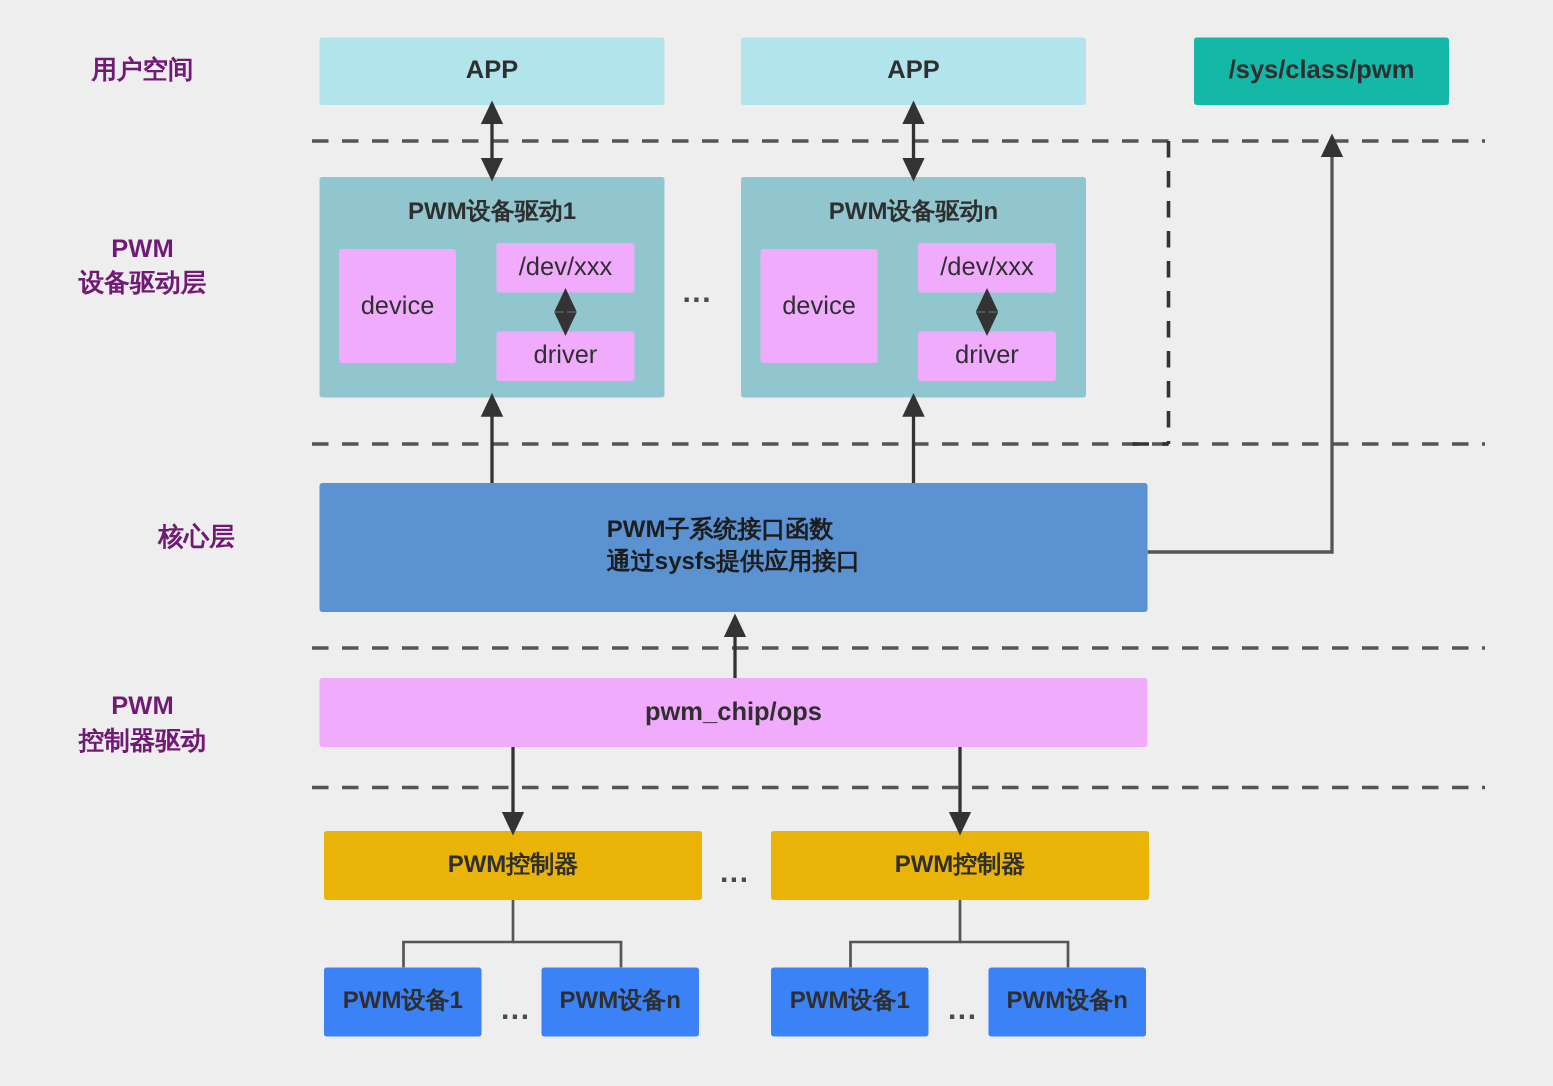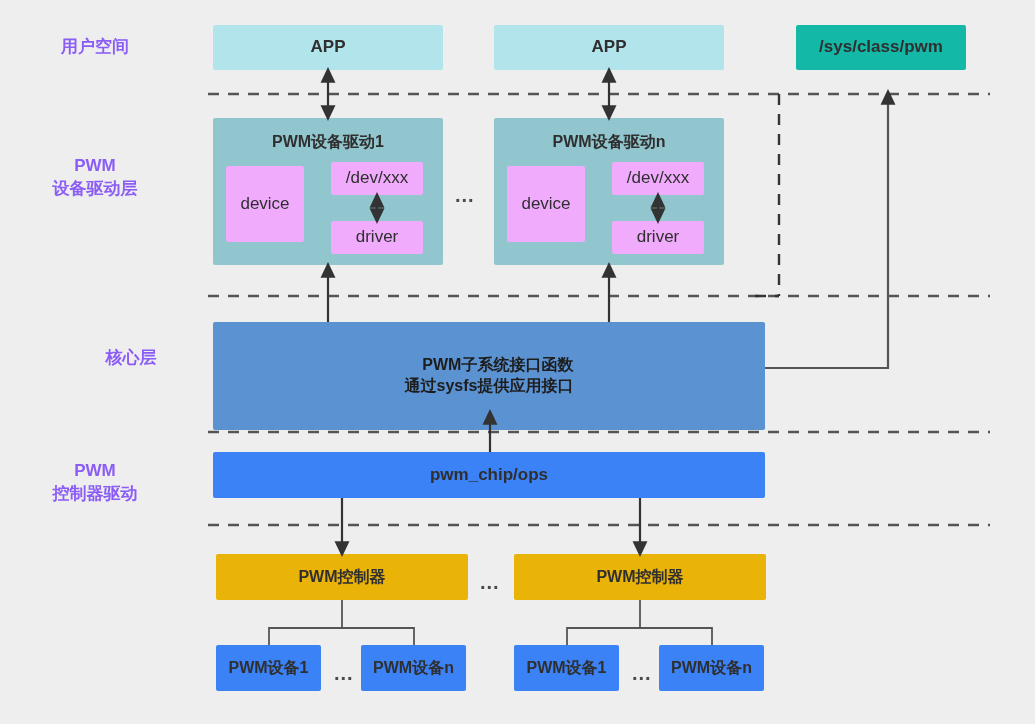--- a/index.html
+++ b/index.html
@@ -10,46 +10,46 @@
   #canvas {
     position: relative;
     width: 1035px;
     height: 724px;
     background: #eeeeee;
     font-family: "Liberation Sans", "DejaVu Sans", sans-serif;
     overflow: hidden;
   }
   .layer-label {
     position: absolute;
-    color: #8b5cf6;
+    color: #701a75;
     font-size: 17px;
     font-weight: 700;
     text-align: center;
     line-height: 1.35;
     white-space: pre-line;
   }
   .box {
     position: absolute;
     box-sizing: border-box;
     display: flex;
     align-items: center;
     justify-content: center;
-    text-align: right;
+    text-align: left;
     color: #2f2f2f;
     font-weight: 700;
     line-height: 1.3;
     border-radius: 2px;
     white-space: pre-line;
   }
   .app-box      { background: #b2e4ec; font-size: 17px; }
   .sysfs-box    { background: #14b8a6; font-size: 17px; }
   .drv-outer    { background: #92c6ce; font-size: 16px; align-items: flex-start; padding-top: 14px; }
   .inner-white  { background: #f0abfc; font-size: 17px; font-weight: 400; }
   .core-box     { background: #5b92d1; font-size: 16px; color: #1d1d1d; }
-  .ops-box      { background: #3b82f6; font-size: 17px; }
+  .ops-box      { background: #f0abfc; font-size: 17px; }
   .ctrl-box     { background: #eab308; font-size: 16px; }
   .dev-box      { background: #3b82f6; font-size: 16px; }
   .ellipsis {
     position: absolute;
     color: #4a4a4a;
     font-size: 20px;
     font-weight: 700;
     letter-spacing: 1px;
     line-height: 1;
   }
@@ -92,21 +92,21 @@
 
   <div class="ellipsis" style="left:455px; top:185px;">...</div>
 
   <div class="box drv-outer" style="left:494px; top:118px; width:230px; height:147px;">
     <span>PWM设备驱动n</span>
   </div>
   <div class="box inner-white" style="left:507px; top:166px; width:78px; height:76px;">device</div>
   <div class="box inner-white" style="left:612px; top:162px; width:92px; height:33px;">/dev/xxx</div>
   <div class="box inner-white" style="left:612px; top:221px; width:92px; height:33px;">driver</div>
 
-  <div class="box core-box" style="left:213px; top:322px; width:552px; height:108px;">PWM子系统接口函数
+  <div class="box core-box" style="left:213px; top:322px; width:552px; height:86px;">PWM子系统接口函数
 通过sysfs提供应用接口</div>
 
   <div class="box ops-box" style="left:213px; top:452px; width:552px; height:46px;">pwm_chip/ops</div>
 
   <div class="box ctrl-box" style="left:216px; top:554px; width:252px; height:46px;">PWM控制器</div>
 
   <div class="ellipsis" style="left:480px; top:572px;">...</div>
 
   <div class="box ctrl-box" style="left:514px; top:554px; width:252px; height:46px;">PWM控制器</div>
 

